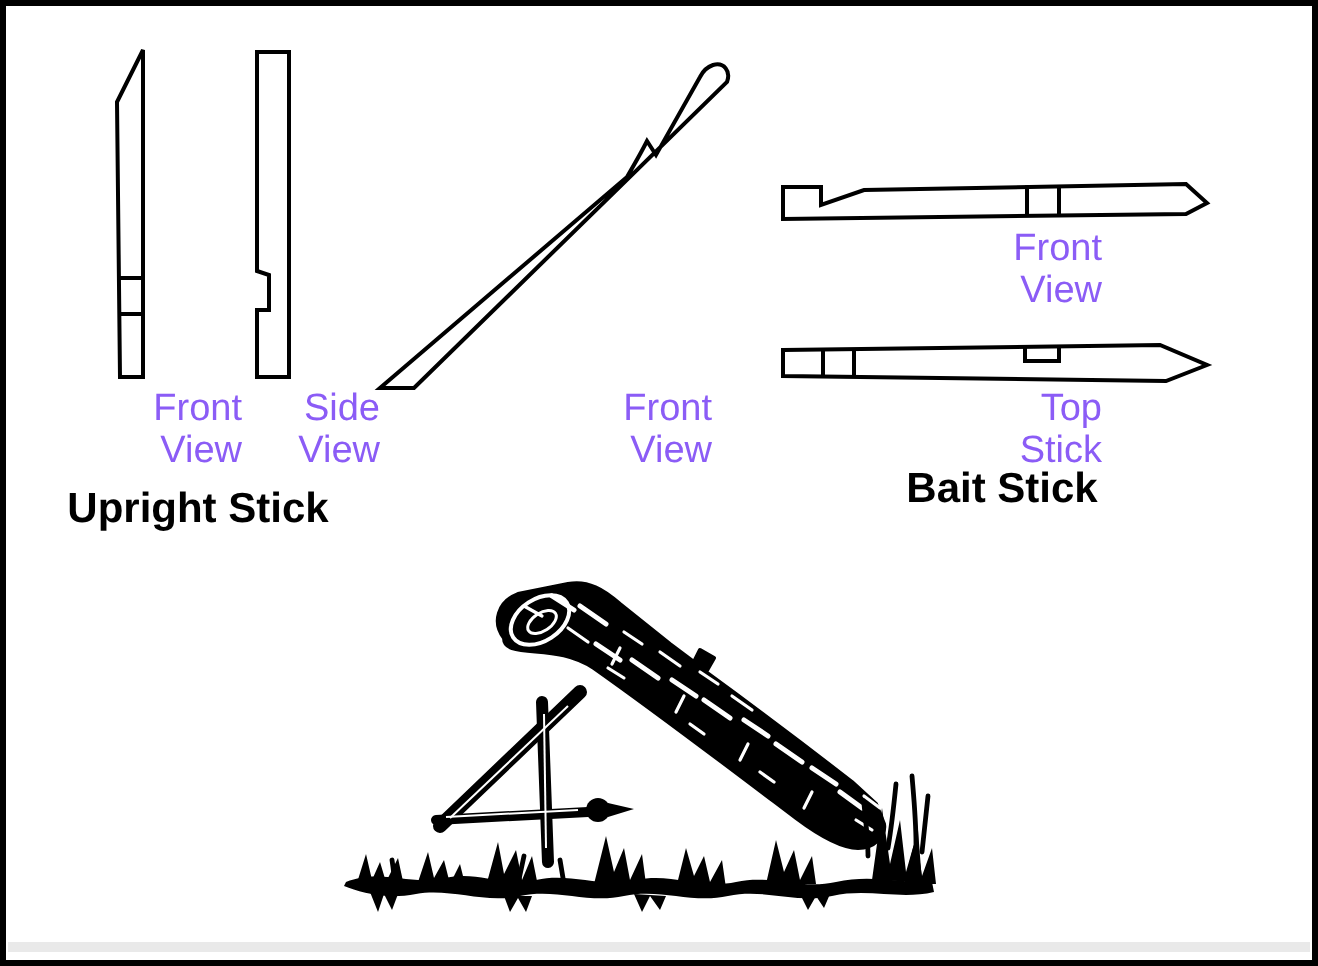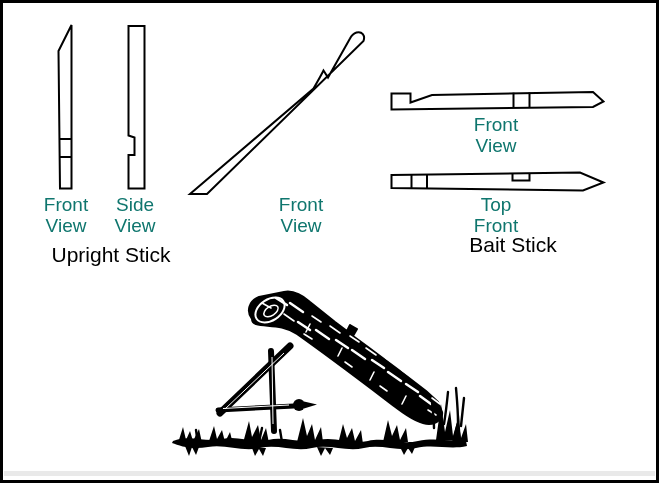--- a/index.html
+++ b/index.html
@@ -15,35 +15,34 @@
     border:3.5px solid #000;
     pointer-events:none;
     z-index:20;
   }
   svg.canvas{position:absolute;left:0;top:0;z-index:1;}
   .viewlabel{
     position:absolute;
     z-index:5;
     width:110px;
     transform:translateX(-50%);
-    text-align:center;
+    text-align:right;
     font-size:19px;line-height:21px;
-    color:#0f766e;
+    color:#8b5cf6;
     white-space:pre-line;
   }
   .sticklabel{
     position:absolute;
     z-index:5;
     transform:translateX(-50%);
     text-align:center;
-    font-weight:normal;
+    font-weight:bold;
     font-size:21px;line-height:23px;
     color:#000;
     white-space:nowrap;
-    margin-left:12px;
   }
   .scan-strip{
     position:absolute;left:4px;right:4px;top:471px;height:5px;
     background:#e9e9e9;z-index:2;
   }
 </style>
 </head>
 <body>
 
 <div class="page">
@@ -189,21 +188,21 @@
   <div class="viewlabel" style="left:135px;top:194px">Side
 View</div>
 
   <div class="viewlabel" style="left:301px;top:194px">Front
 View</div>
 
   <div class="viewlabel" style="left:496px;top:114px">Front
 View</div>
 
   <div class="viewlabel" style="left:496px;top:194px">Top
-Front</div>
+Stick</div>
 
   <div class="sticklabel" style="left:99px;top:243px">Upright Stick</div>
 
 
   <div class="sticklabel" style="left:501px;top:233px">Bait Stick</div>
 
   <div class="scan-strip"></div>
   <div class="frame-border"></div>
 </div>
 

